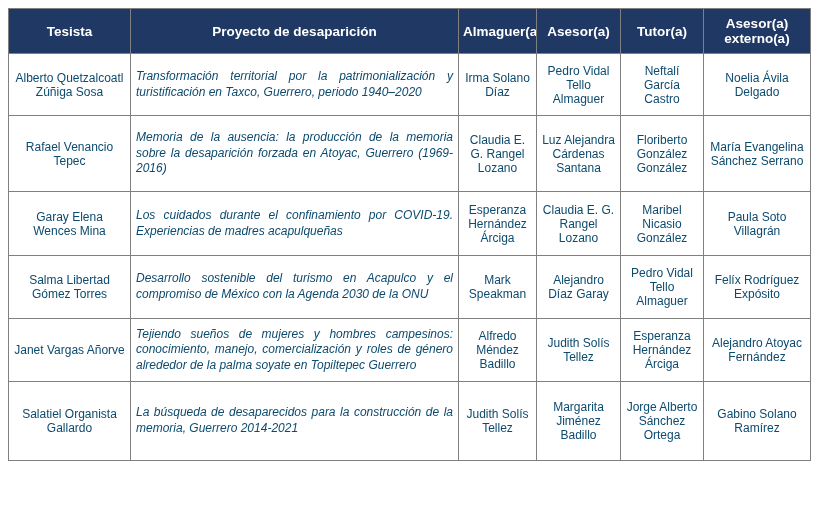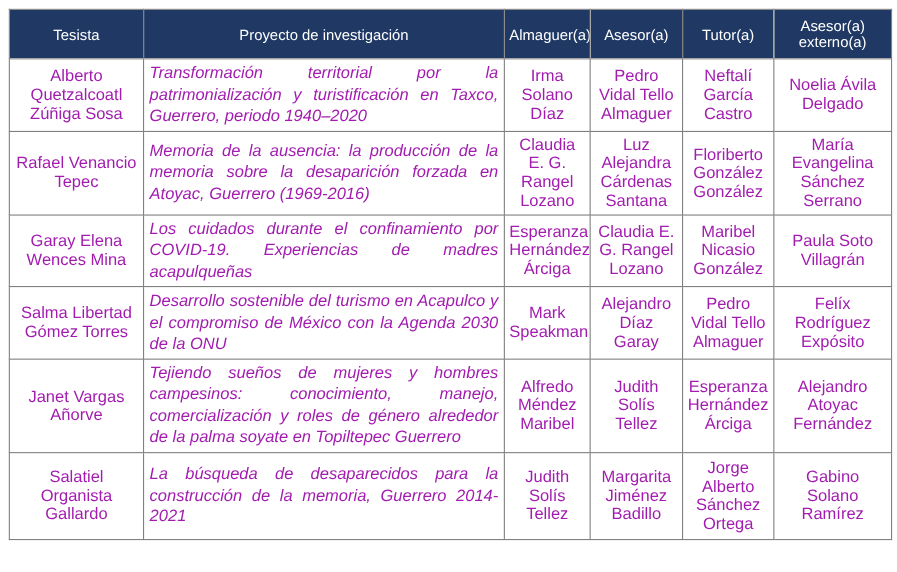--- a/index.html
+++ b/index.html
@@ -25,30 +25,30 @@
   }
   table.thesis-table col.c1 { width: 122px; }
   table.thesis-table col.c2 { width: 328px; }
   table.thesis-table col.c3 { width: 78px; }
   table.thesis-table col.c4 { width: 84px; }
   table.thesis-table col.c5 { width: 83px; }
   table.thesis-table col.c6 { width: 107px; }
 
   th, td {
     border: 1px solid #808080;
-    font-size: 15px;
-    color: #a21caf;
+    font-size: 12px;
+    color: #0c4a6e;
     vertical-align: middle;
     padding: 2px 4px;
     overflow: hidden;
   }
   thead th {
     background: #1f3864;
     color: #ffffff;
-    font-weight: normal;
+    font-weight: bold;
     height: 40px;
     text-align: center;
     font-size: 13.5px;
     border-color: #808080;
   }
   td.center { text-align: center; }
   td.proyecto {
     text-align: justify;
     line-height: 1.3;
     padding: 3px 5px;
@@ -71,21 +71,21 @@
       <col class="c1">
         <col class="c2">
         <col class="c3">
         <col class="c4">
         <col class="c5">
         <col class="c6">
     </colgroup>
     <thead>
       <tr>
         <th>Tesista</th>
-        <th>Proyecto de investigación</th>
+        <th>Proyecto de desaparición</th>
         <th>Almaguer(a)</th>
         <th>Asesor(a)</th>
         <th>Tutor(a)</th>
         <th>Asesor(a) externo(a)</th>
       </tr>
     </thead>
     <tbody>
       <tr>
         <td class="center">Alberto Quetzalcoatl Zúñiga Sosa</td>
         <td class="proyecto">Transformación territorial por la patrimonialización y turistificación en Taxco, Guerrero, periodo 1940–2020</td>
@@ -114,21 +114,21 @@
         <td class="center">Salma Libertad Gómez Torres</td>
         <td class="proyecto">Desarrollo sostenible del turismo en Acapulco y el compromiso de México con la Agenda 2030 de la ONU</td>
         <td class="center">Mark Speakman</td>
         <td class="center">Alejandro Díaz Garay</td>
         <td class="center">Pedro Vidal Tello Almaguer</td>
         <td class="center">Felíx Rodríguez Expósito</td>
       </tr>
       <tr>
         <td class="center">Janet Vargas Añorve</td>
         <td class="proyecto">Tejiendo sueños de mujeres y hombres campesinos: conocimiento, manejo, comercialización y roles de género alrededor de la palma soyate en Topiltepec Guerrero</td>
-        <td class="center">Alfredo Méndez Maribel</td>
+        <td class="center">Alfredo Méndez Badillo</td>
         <td class="center">Judith Solís Tellez</td>
         <td class="center">Esperanza Hernández Árciga</td>
         <td class="center">Alejandro Atoyac Fernández</td>
       </tr>
       <tr>
         <td class="center">Salatiel Organista Gallardo</td>
         <td class="proyecto">La búsqueda de desaparecidos para la construcción de la memoria, Guerrero 2014-2021</td>
         <td class="center">Judith Solís Tellez</td>
         <td class="center">Margarita Jiménez Badillo</td>
         <td class="center">Jorge Alberto Sánchez Ortega</td>

